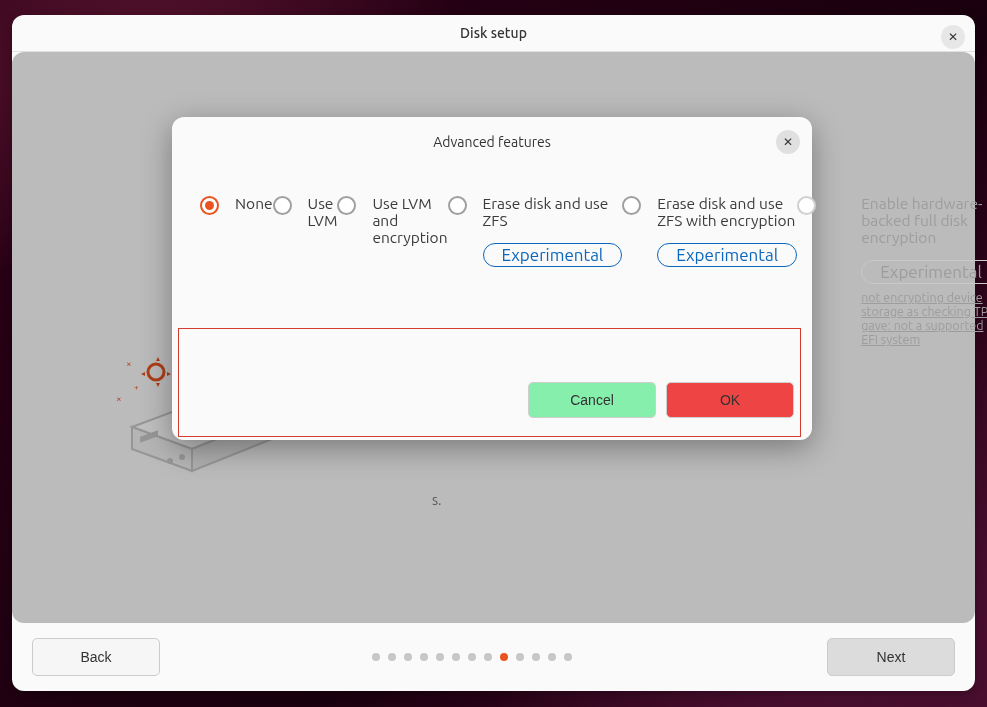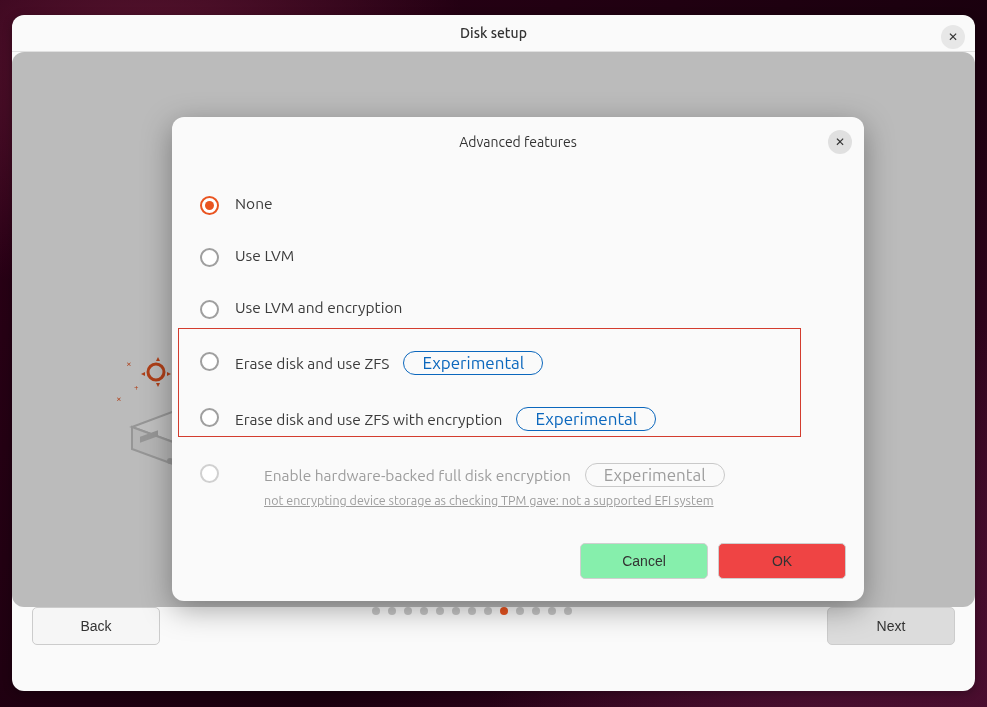--- a/index.html
+++ b/index.html
@@ -41,22 +41,22 @@
       position:absolute; left:100px; top:300px;
       width:180px; height:130px;
     }
     .inst-text-trail {
       position:absolute; left:420px; top:440px;
       color:#777; font-size:14px;
       white-space:nowrap;
     }
 
     .inst-footer {
-      height: 84px;
-      display:flex; justify-content:space-between;
+      height: 68px;
+      display:flex; align-items:center; justify-content:space-between;
       padding: 0 20px;
     }
     .nav-btn {
       width:128px; height:38px; border:1px solid #ccc; background:#f6f6f6;
       border-radius:5px; font-size:14px; color:#333; cursor:pointer;
     }
     .nav-btn.next { background:#dcdcdc;margin-left:44px; }
     .dots { display:flex; gap:8px; }
     .dot { width:8px; height:8px; border-radius:50%; background:#c7c7c7; }
     .dot.active { background:#e95420; }
@@ -65,42 +65,42 @@
     .dim {
       position:absolute; inset:0;
       background: rgba(0,0,0,0.25);
       border-radius:12px;
     }
 
     
     .modal {
       position:absolute;
       left: 172px; top: 117px;
-      width: 692px;
+      width: 640px;
       background: #fafafa;
       border-radius: 12px;
       box-shadow: 0 8px 30px rgba(0,0,0,.35);
       display:flex; flex-direction:column;
       z-index: 10;
     }
     .modal-header {
       height: 50px;
       display:flex; align-items:center; justify-content:center;
       position:relative;
       font-size:14px; color:#333; font-weight:400;
     }
     .modal-close {
       position:absolute; right:12px; top:13px;
       width:24px; height:24px; border-radius:50%;
       background:#e0e0e0; display:flex; align-items:center; justify-content:center;
       font-size:12px; color:#333; cursor:pointer;
     }
     .modal-body {
       padding: 12px 28px 6px 28px;
-      display:flex; flex-direction:column; gap:0;
+      display:flex; flex-direction:row; gap:0;
     }
     .opt {
       display:flex; align-items:flex-start; gap:16px;
       padding: 16px 0;
       cursor:pointer;
       position:relative;
     }
     .opt.disabled { cursor:default;gap:45px; }
     .opt.disabled .opt-label,
     .opt.disabled .opt-sub,

